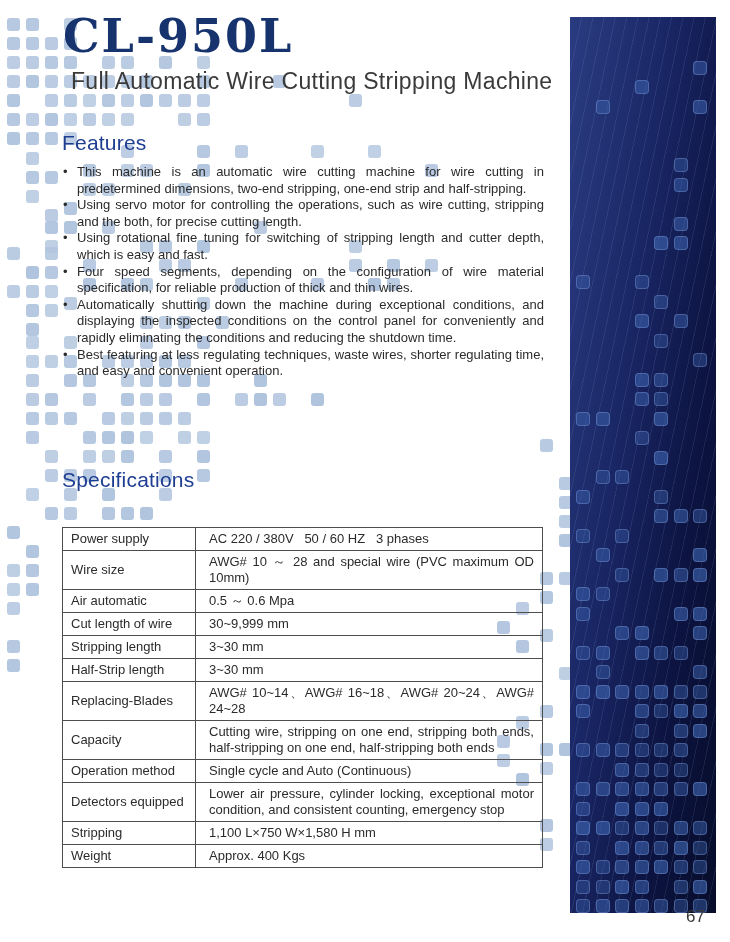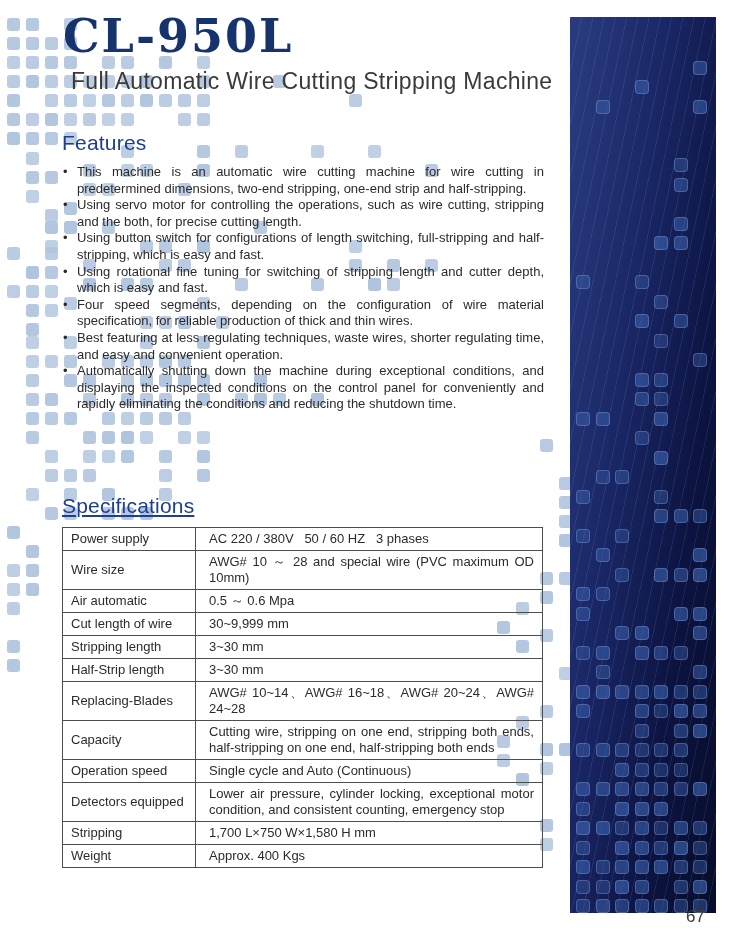--- a/index.html
+++ b/index.html
@@ -27,21 +27,21 @@
     font-family:"DejaVu Serif",serif;font-weight:bold;font-size:46px;line-height:52px;
     color:#16336e;letter-spacing:2px;
   }
   .product-subtitle{
     position:absolute;left:71px;top:68px;font-size:23px;color:#3a3a3a;letter-spacing:0.3px;
   }
   .section-heading{
     position:absolute;left:62px;font-size:21px;color:#1e3e92;letter-spacing:0.2px;
   }
   #features-heading{top:131px;}
-  #specs-heading{top:494px;text-decoration:underline;}
+  #specs-heading{top:468px;}
   .features-list{
     position:absolute;left:62px;top:164px;width:482px;margin:0;padding:0;list-style:none;
     font-size:13px;line-height:16.6px;color:#2b2b2b;
   }
   .features-list li{position:relative;padding-left:15px;text-align:justify;}
   .features-list li::before{content:"\2022";position:absolute;left:1px;top:0;color:#2b2b2b;}
   .spec-table{
     position:absolute;left:62px;top:527px;width:481px;border-collapse:collapse;table-layout:fixed;
     font-size:13px;line-height:16px;color:#2b2b2b;
   }
@@ -394,25 +394,24 @@
     </div>
 
   <div class="content">
     <div class="product-title">CL-950L</div>
     <div class="product-subtitle">Full Automatic Wire Cutting Stripping Machine</div>
 
     <div class="section-heading" id="features-heading">Features</div>
     <ul class="features-list">
       <li>This machine is an automatic wire cutting machine for wire cutting in predetermined dimensions, two-end stripping, one-end strip and half-stripping.</li>
       <li>Using servo motor for controlling the operations, such as wire cutting, stripping and the both, for precise cutting length.</li>
-      <li>Using button switch for configurations of length switching, full-stripping and half-stripping, which is easy and fast.</li>
       <li>Using rotational fine tuning for switching of stripping length and cutter depth, which is easy and fast.</li>
       <li>Four speed segments, depending on the configuration of wire material specification, for reliable production of thick and thin wires.</li>
+      <li>Automatically shutting down the machine during exceptional conditions, and displaying the inspected conditions on the control panel for conveniently and rapidly eliminating the conditions and reducing the shutdown time.</li>
       <li>Best featuring at less regulating techniques, waste wires, shorter regulating time, and easy and convenient operation.</li>
-      <li>Automatically shutting down the machine during exceptional conditions, and displaying the inspected conditions on the control panel for conveniently and rapidly eliminating the conditions and reducing the shutdown time.</li>
     </ul>
 
     <div class="section-heading" id="specs-heading">Specifications</div>
     <table class="spec-table">
       <tbody>
         <tr class="single">
           <td class="lbl">Power supply</td>
           <td class="val">AC 220 / 380V &nbsp; 50 / 60 HZ &nbsp; 3 phases</td>
         </tr>
         <tr class="single">
@@ -437,30 +436,30 @@
         </tr>
         <tr class="single">
           <td class="lbl">Replacing-Blades</td>
           <td class="val">AWG# 10~14、AWG# 16~18、AWG# 20~24、AWG# 24~28</td>
         </tr>
         <tr>
           <td class="lbl">Capacity</td>
           <td class="val">Cutting wire, stripping on one end, stripping both ends, half-stripping on one end, half-stripping both ends</td>
         </tr>
         <tr class="single">
-          <td class="lbl">Operation speed</td>
+          <td class="lbl">Operation method</td>
           <td class="val">Single cycle and Auto (Continuous)</td>
         </tr>
         <tr>
           <td class="lbl">Detectors equipped</td>
           <td class="val">Lower air pressure, cylinder locking, exceptional motor condition, and consistent counting, emergency stop</td>
         </tr>
         <tr class="single">
           <td class="lbl">Stripping</td>
-          <td class="val">1,700 L×750 W×1,580 H mm</td>
+          <td class="val">1,100 L×750 W×1,580 H mm</td>
         </tr>
         <tr class="single">
           <td class="lbl">Weight</td>
           <td class="val">Approx. 400 Kgs</td>
         </tr>
       </tbody>
     </table>
 
     <div class="page-number">67</div>
   </div>

